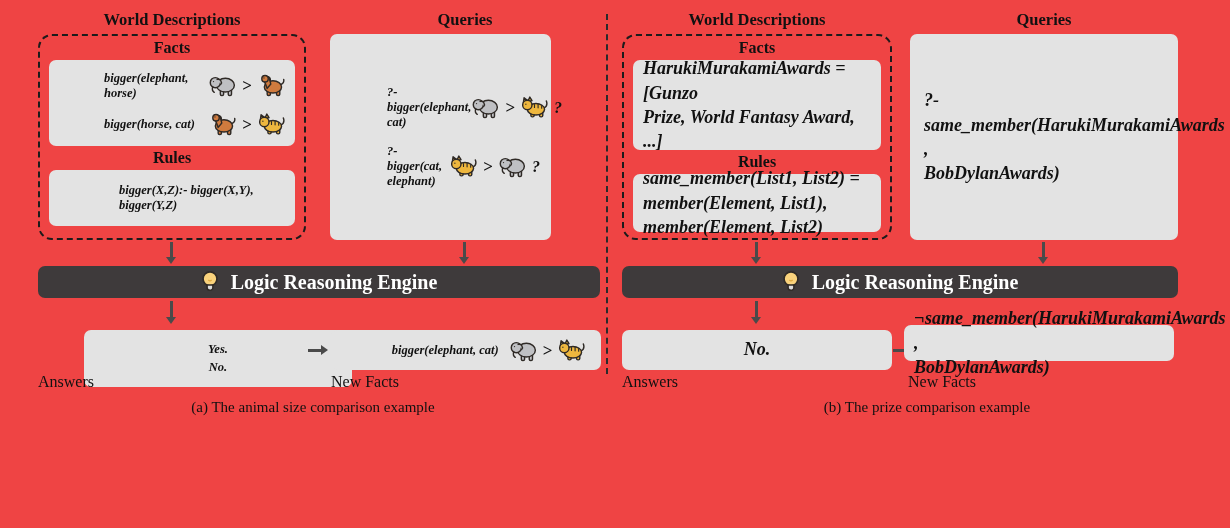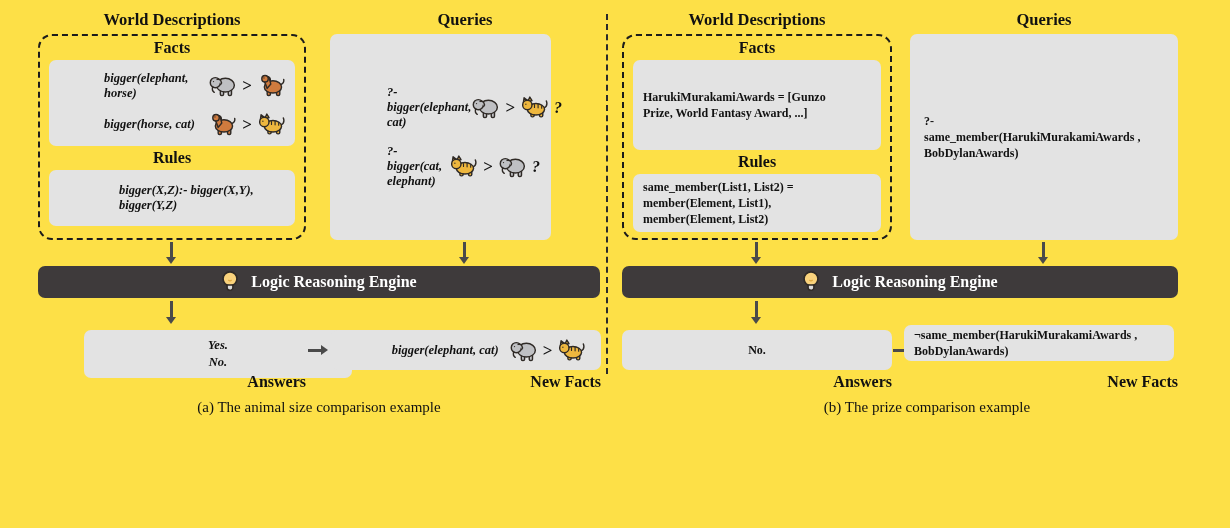--- a/index.html
+++ b/index.html
@@ -1,52 +1,52 @@
 <!DOCTYPE html>
 <html><head>
 <meta charset="utf-8">
 <style>
   html,body { margin:0; padding:0; background:#ffffff; }
   .canvas {
-    position:relative; width:1230px; height:528px; background:#fde047;
+    position:relative; width:1230px; height:528px; background:#ef4444;
     font-family:"Liberation Serif", serif; color:#111;
   }
   .panel-group { position:absolute; inset:0; }
   .abs { position:absolute; box-sizing:border-box; }
   .sec-title { font-weight:bold; font-size:16.5px; text-align:center; }
   .sub-title { font-weight:bold; font-size:16px; text-align:center; margin:0; }
   .dashed-box {
     border:2px dashed #1b1b1b; border-radius:14px;
     display:flex; flex-direction:column; padding:3px 9px;
   }
   .gray { background:#e3e3e3; border-radius:7px; }
   .code { font-weight:bold; font-style:italic; font-size:12.5px;margin-left:46px; }
-  .code-b { font-weight:bold; font-size:12px; line-height:1.36; }
+  .code-b { font-weight:bold; font-style:italic; font-size:18px; line-height:1.36; }
   .pre { white-space:pre-line; }
   .facts-box { height:86px; display:flex; flex-direction:column; justify-content:center; gap:12px; padding:0 9px; margin:3px 0; }
   .facts-box-b { height:86px; display:flex; flex-direction:column; justify-content:center; padding:2px 10px; margin:3px 0; }
   .rules-box { height:56px; display:flex; align-items:center; padding:0 24px; margin-top:3px; }
   .rules-box-b { height:58px; display:flex; align-items:center; padding:0 10px; margin-top:3px; }
   .fact-row { display:flex; align-items:center; justify-content:space-between; }
   .icon-group { display:flex; align-items:center; gap:5px; }
   .gt { font-weight:bold; font-size:17px; line-height:1; }
   .qmark { font-weight:bold; font-style:italic; font-size:16px; line-height:1; }
   .queries-box { display:flex; flex-direction:column; justify-content:center; gap:14px; padding:0 11px; }
   .queries-box-b { display:flex; align-items:center; padding:0 14px; }
   .emoji { width:29px; height:23px; flex:none; }
   .engine {
     background:#3e3a3b; border-radius:7px; color:#fff;
     display:flex; align-items:center; justify-content:center; gap:12px;
-    font-weight:bold; font-size:16px;
+    font-weight:bold; font-size:20px;
   }
   .bulb { width:18px; height:25px; flex:none; }
   .answers-box { display:flex; flex-direction:column; align-items:center; justify-content:center; line-height:1.4; }
   .newfacts-box { display:flex; align-items:center; justify-content:center; gap:10px; }
   .newfacts-box-b { display:flex; align-items:center; padding:0 10px; }
-  .bottom-label { font-weight:bold; font-size:16px; text-align:right; }
+  .bottom-label { font-weight:normal; font-size:16px; text-align:left; }
   .sub-caption { font-size:15px; text-align:center; }
   .fig-caption {
     font-family:"Liberation Sans", sans-serif; font-size:15.5px;
     text-align:center; white-space:pre; color:#101010;
   }
   .v-arrow { position:absolute; width:2.5px; background:#4a4a4a; }
   .v-arrow::after {
     content:""; position:absolute; bottom:-7px; left:-4.2px;
     border:5.5px solid transparent; border-top:7px solid #4a4a4a; border-bottom:none;
   }
@@ -180,21 +180,21 @@
 
     <div class="abs engine" style="left:38px; top:266px; width:562px; height:32px;">
       <svg class="bulb" viewBox="0 0 22 30">
           <use href="#sym-bulb"></use>
         </svg>
       <span>Logic Reasoning Engine</span>
     </div>
 
     <div class="v-arrow" style="left:170px; top:301px; height:16px;"></div>
 
-    <div class="abs gray answers-box code" style="left:38px; top:330px; width:268px; height:48px;">
+    <div class="abs gray answers-box code" style="left:38px; top:330px; width:268px; height:57px;">
       <div>Yes.</div>
       <div>No.</div>
     </div>
 
     <div class="h-arrow" style="left:308px; top:349px; width:13px;"></div>
 
     <div class="abs gray newfacts-box" style="left:331px; top:330px; width:270px; height:40px;">
       <span class="code">bigger(elephant, cat)</span>
       <span class="icon-group">
         <svg class="emoji" viewBox="0 0 40 32" style="color: rgb(191, 192, 195);">
@@ -202,21 +202,21 @@
           </svg>
         <span class="gt">&gt;</span>
         <svg class="emoji" viewBox="0 0 40 32" style="color: rgb(238, 183, 62);">
             <use href="#sym-cat"></use>
           </svg>
       </span>
     </div>
 
     <div class="abs bottom-label" style="left:38px; top:373px; width:268px;">Answers</div>
     <div class="abs bottom-label" style="left:331px; top:373px; width:270px;">New Facts</div>
-    <div class="abs sub-caption" style="left:38px; top:399px; width:562px;">(a) The animal size comparison example</div>
+    <div class="abs sub-caption" style="left:32px; top:399px; width:562px;">(a) The animal size comparison example</div>
   </section>
 
   <div class="divider" style="left:606px; top:14px; height:360px;"></div>
 
   <section class="panel-group">
     <div class="abs sec-title" style="left:622px; top:10px; width:270px;">World Descriptions</div>
     <div class="abs sec-title" style="left:910px; top:10px; width:268px;">Queries</div>
 
     <div class="abs dashed-box" style="left:622px; top:34px; width:270px; height:206px;">
       <div class="sub-title">Facts</div>

